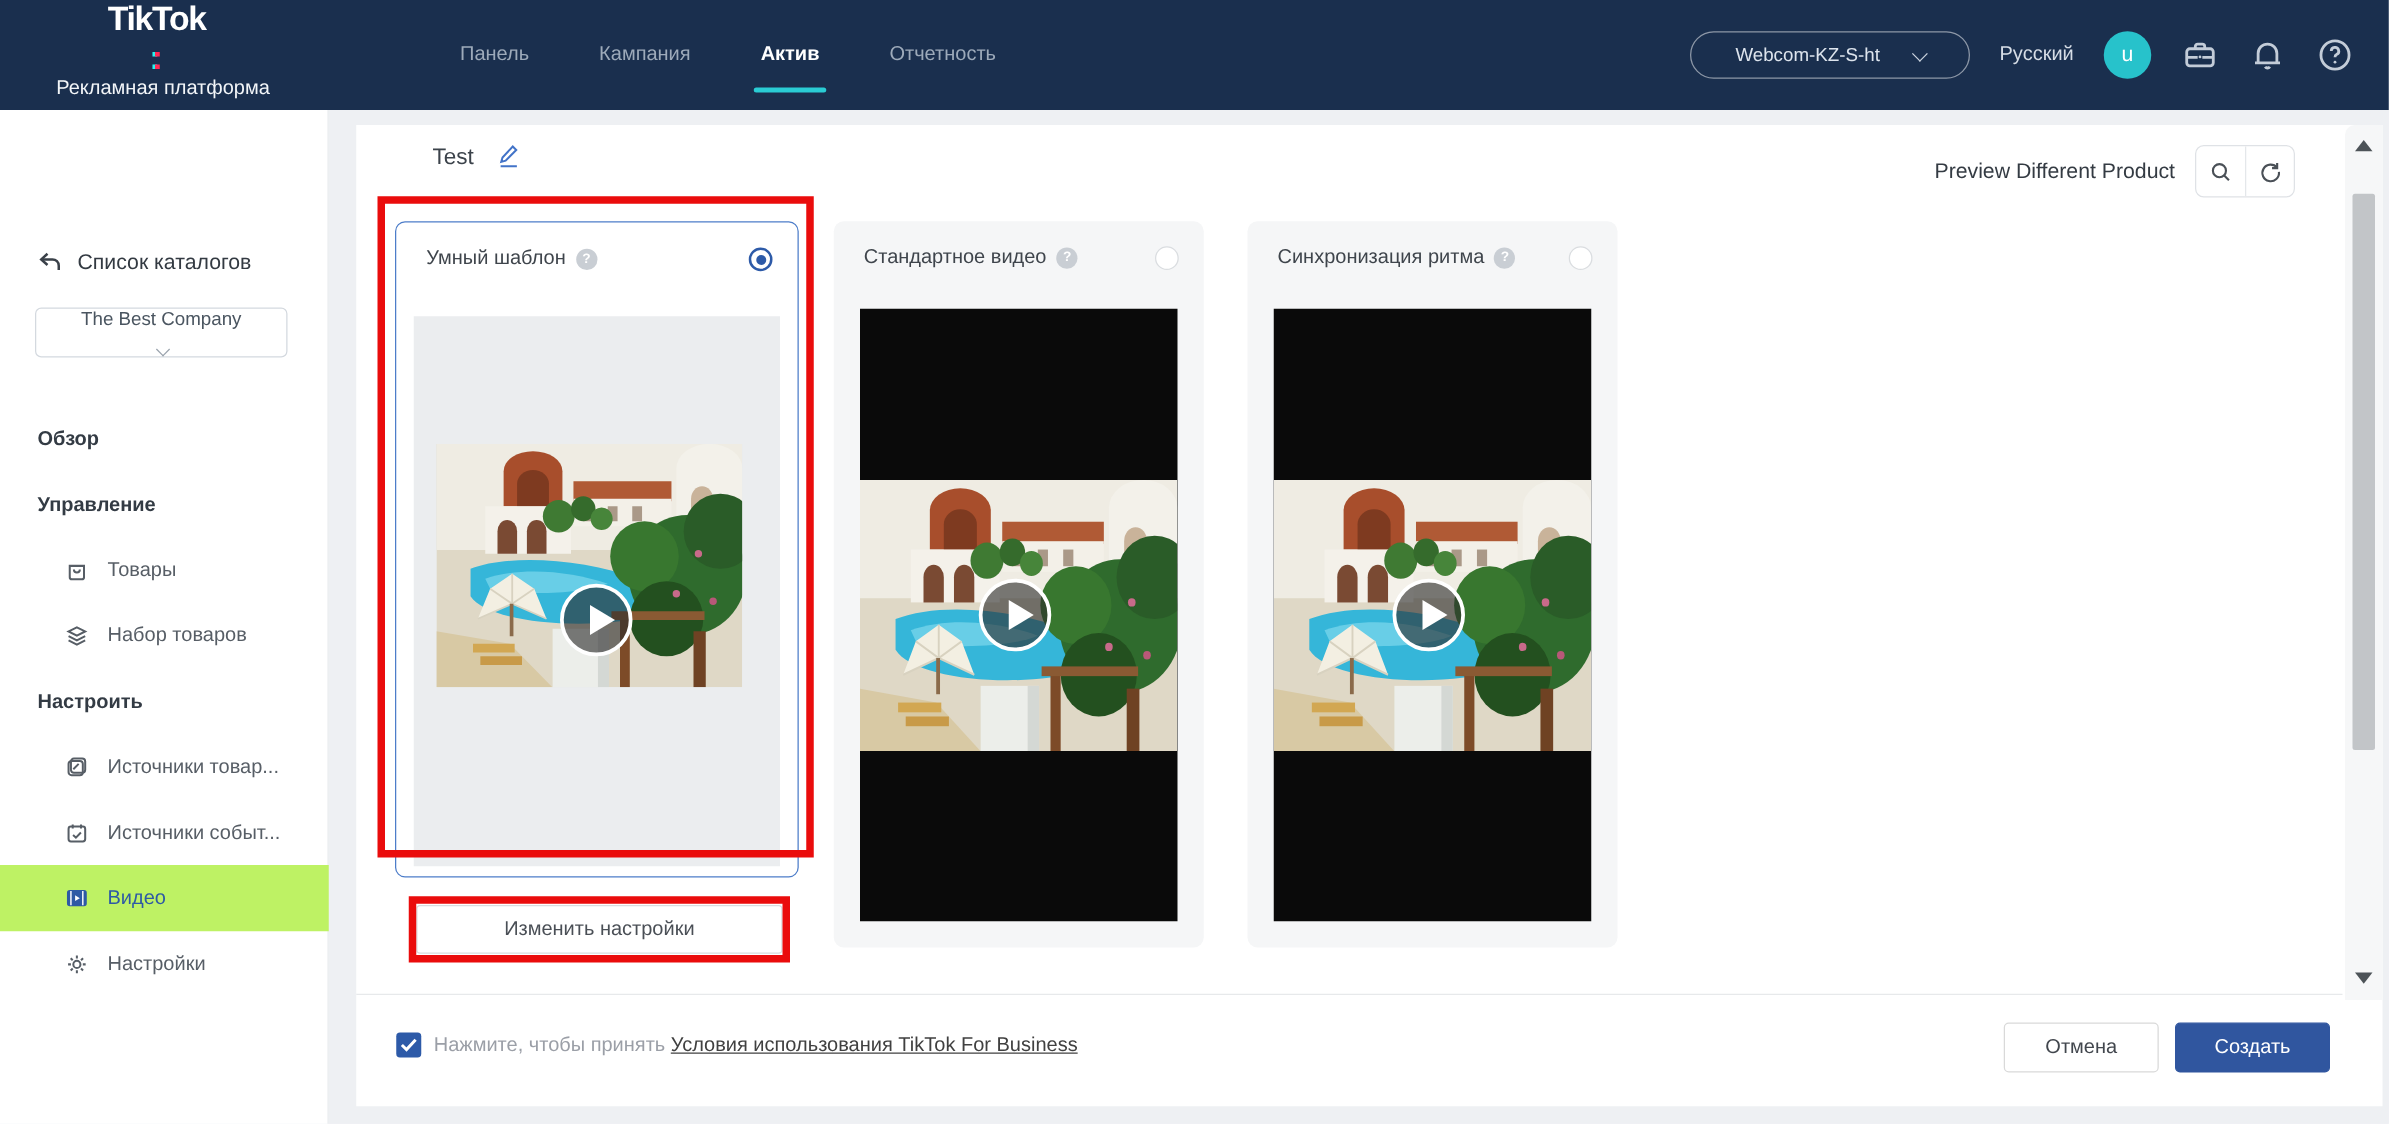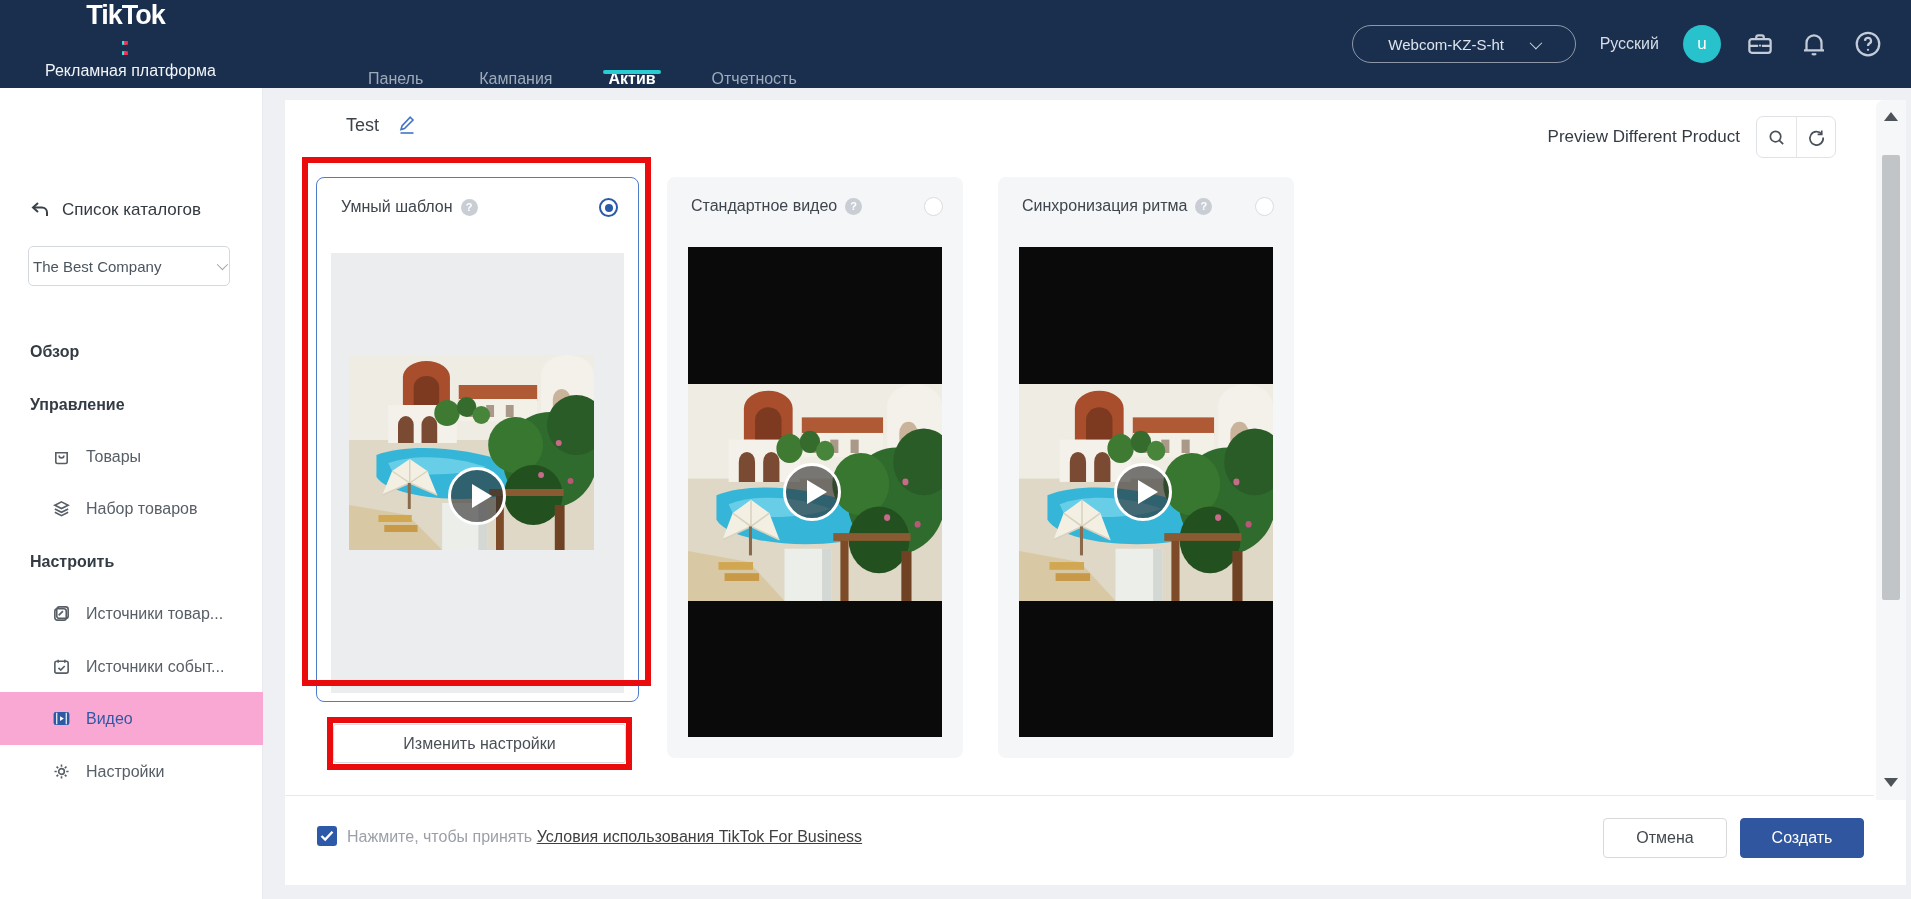--- a/index.html
+++ b/index.html
@@ -8,21 +8,21 @@
 
   
   .nav { position:absolute; left:0; top:0; width:1911px; height:88px;
     background:#1a2f4e; display:flex; align-items:center; z-index:30; }
   .logo-wrap { position:absolute; left:35px; top:0; height:88px; display:flex; align-items:center;flex-direction:column; }
   .logo-main { color:#fff; font-size:27px; font-weight:800; letter-spacing:-1px; }
   .logo-colon { color:#fe2c55; font-size:27px; font-weight:800; margin-left:1px;
     text-shadow:-2px 0 0 #25f4ee; }
   .logo-brand { color:#f2f5f8; font-size:16px; margin-left:10px; }
   .nav-menu { position:absolute; left:368px; top:0; height:88px; display:flex; gap:56px; }
-  .nav-item { height:88px; display:flex; align-items:flex-end; color:#9daaba;
+  .nav-item { height:88px; display:flex; align-items:center; color:#9daaba;
     font-size:16px; position:relative; cursor:pointer; }
   .nav-item.active { color:#ffffff; font-weight:700; }
   .nav-item.active .underline { position:absolute; left:50%; transform:translateX(-50%);
     bottom:14px; width:58px; height:4px; border-radius:2px; background:#2accd4; }
   .nav-right { position:absolute; right:28px; top:0; height:88px; display:flex;
     align-items:center; gap:24px; }
   .account-pill { width:224px; height:38px; border:1px solid rgba(255,255,255,.5);
     border-radius:19px; display:flex; align-items:center; justify-content:center;
     gap:26px; color:#dde4ed; font-size:15px; cursor:pointer; }
   .chev { width:9px; height:9px; border-right:1.6px solid #cdd5e0; border-bottom:1.6px solid #cdd5e0;
@@ -35,32 +35,32 @@
 
   
   .sidebar { position:absolute; left:0; top:88px; width:263px; height:811px;
     background:#ffffff; border-right:1px solid #e8eaed; z-index:20; }
   .side-back { position:absolute; left:30px; top:112px; display:flex; align-items:center;
     gap:12px; cursor:pointer; }
   .side-back svg { width:20px; height:20px; stroke:#3a4149; fill:none; stroke-width:2; }
   .side-back-label { font-size:17px; color:#333a42; }
   .company-select { position:absolute; left:28px; top:158px; width:202px; height:40px;
     border:1px solid #d4d9df; border-radius:5px; background:#fff; display:flex;
-    align-items:center; justify-content:space-between; padding:0 4px; cursor:pointer; }
+    align-items:center; justify-content:space-between; padding:0 20px; cursor:pointer;flex-direction:column; }
   .company-label { font-size:15px; color:#4a5560; }
   .chev-g { width:8px; height:8px; border-right:1.5px solid #9aa3ad; border-bottom:1.5px solid #9aa3ad;
     transform:rotate(45deg) translateY(-2px); }
   .side-row { position:absolute; left:0; width:263px; height:53px; display:flex;
     align-items:center; cursor:pointer; }
   .side-section { font-size:16px; font-weight:700; color:#333b44; padding-left:30px; }
   .side-link { font-size:16px; color:#575e66; }
   .side-row .ico { position:absolute; left:52px; width:19px; height:19px; }
   .side-row .ico svg { width:19px; height:19px; stroke:#575e66; fill:none; stroke-width:1.7; }
   .side-row .txt { padding-left:86px; }
-  .side-row.active { background:#f9a8d4; }
+  .side-row.active { background:#bef264; }
   .side-row.active .txt { color:#2e5aa5; }
   .side-row.active .ico svg { stroke:#2e5aa5; fill:#2e5aa5; }
 
   
   .panel { position:absolute; left:285px; top:100px; width:1621px; height:785px;
     background:#ffffff; z-index:10; }
   .page-title-row { position:absolute; left:33px; top:14px; display:flex; align-items:center; gap:18px;margin-left:28px; }
   .page-title { font-size:18px; color:#3c434b; }
   .edit-ico { width:20px; height:22px; cursor:pointer; }
   .edit-ico svg { width:20px; height:22px; }

